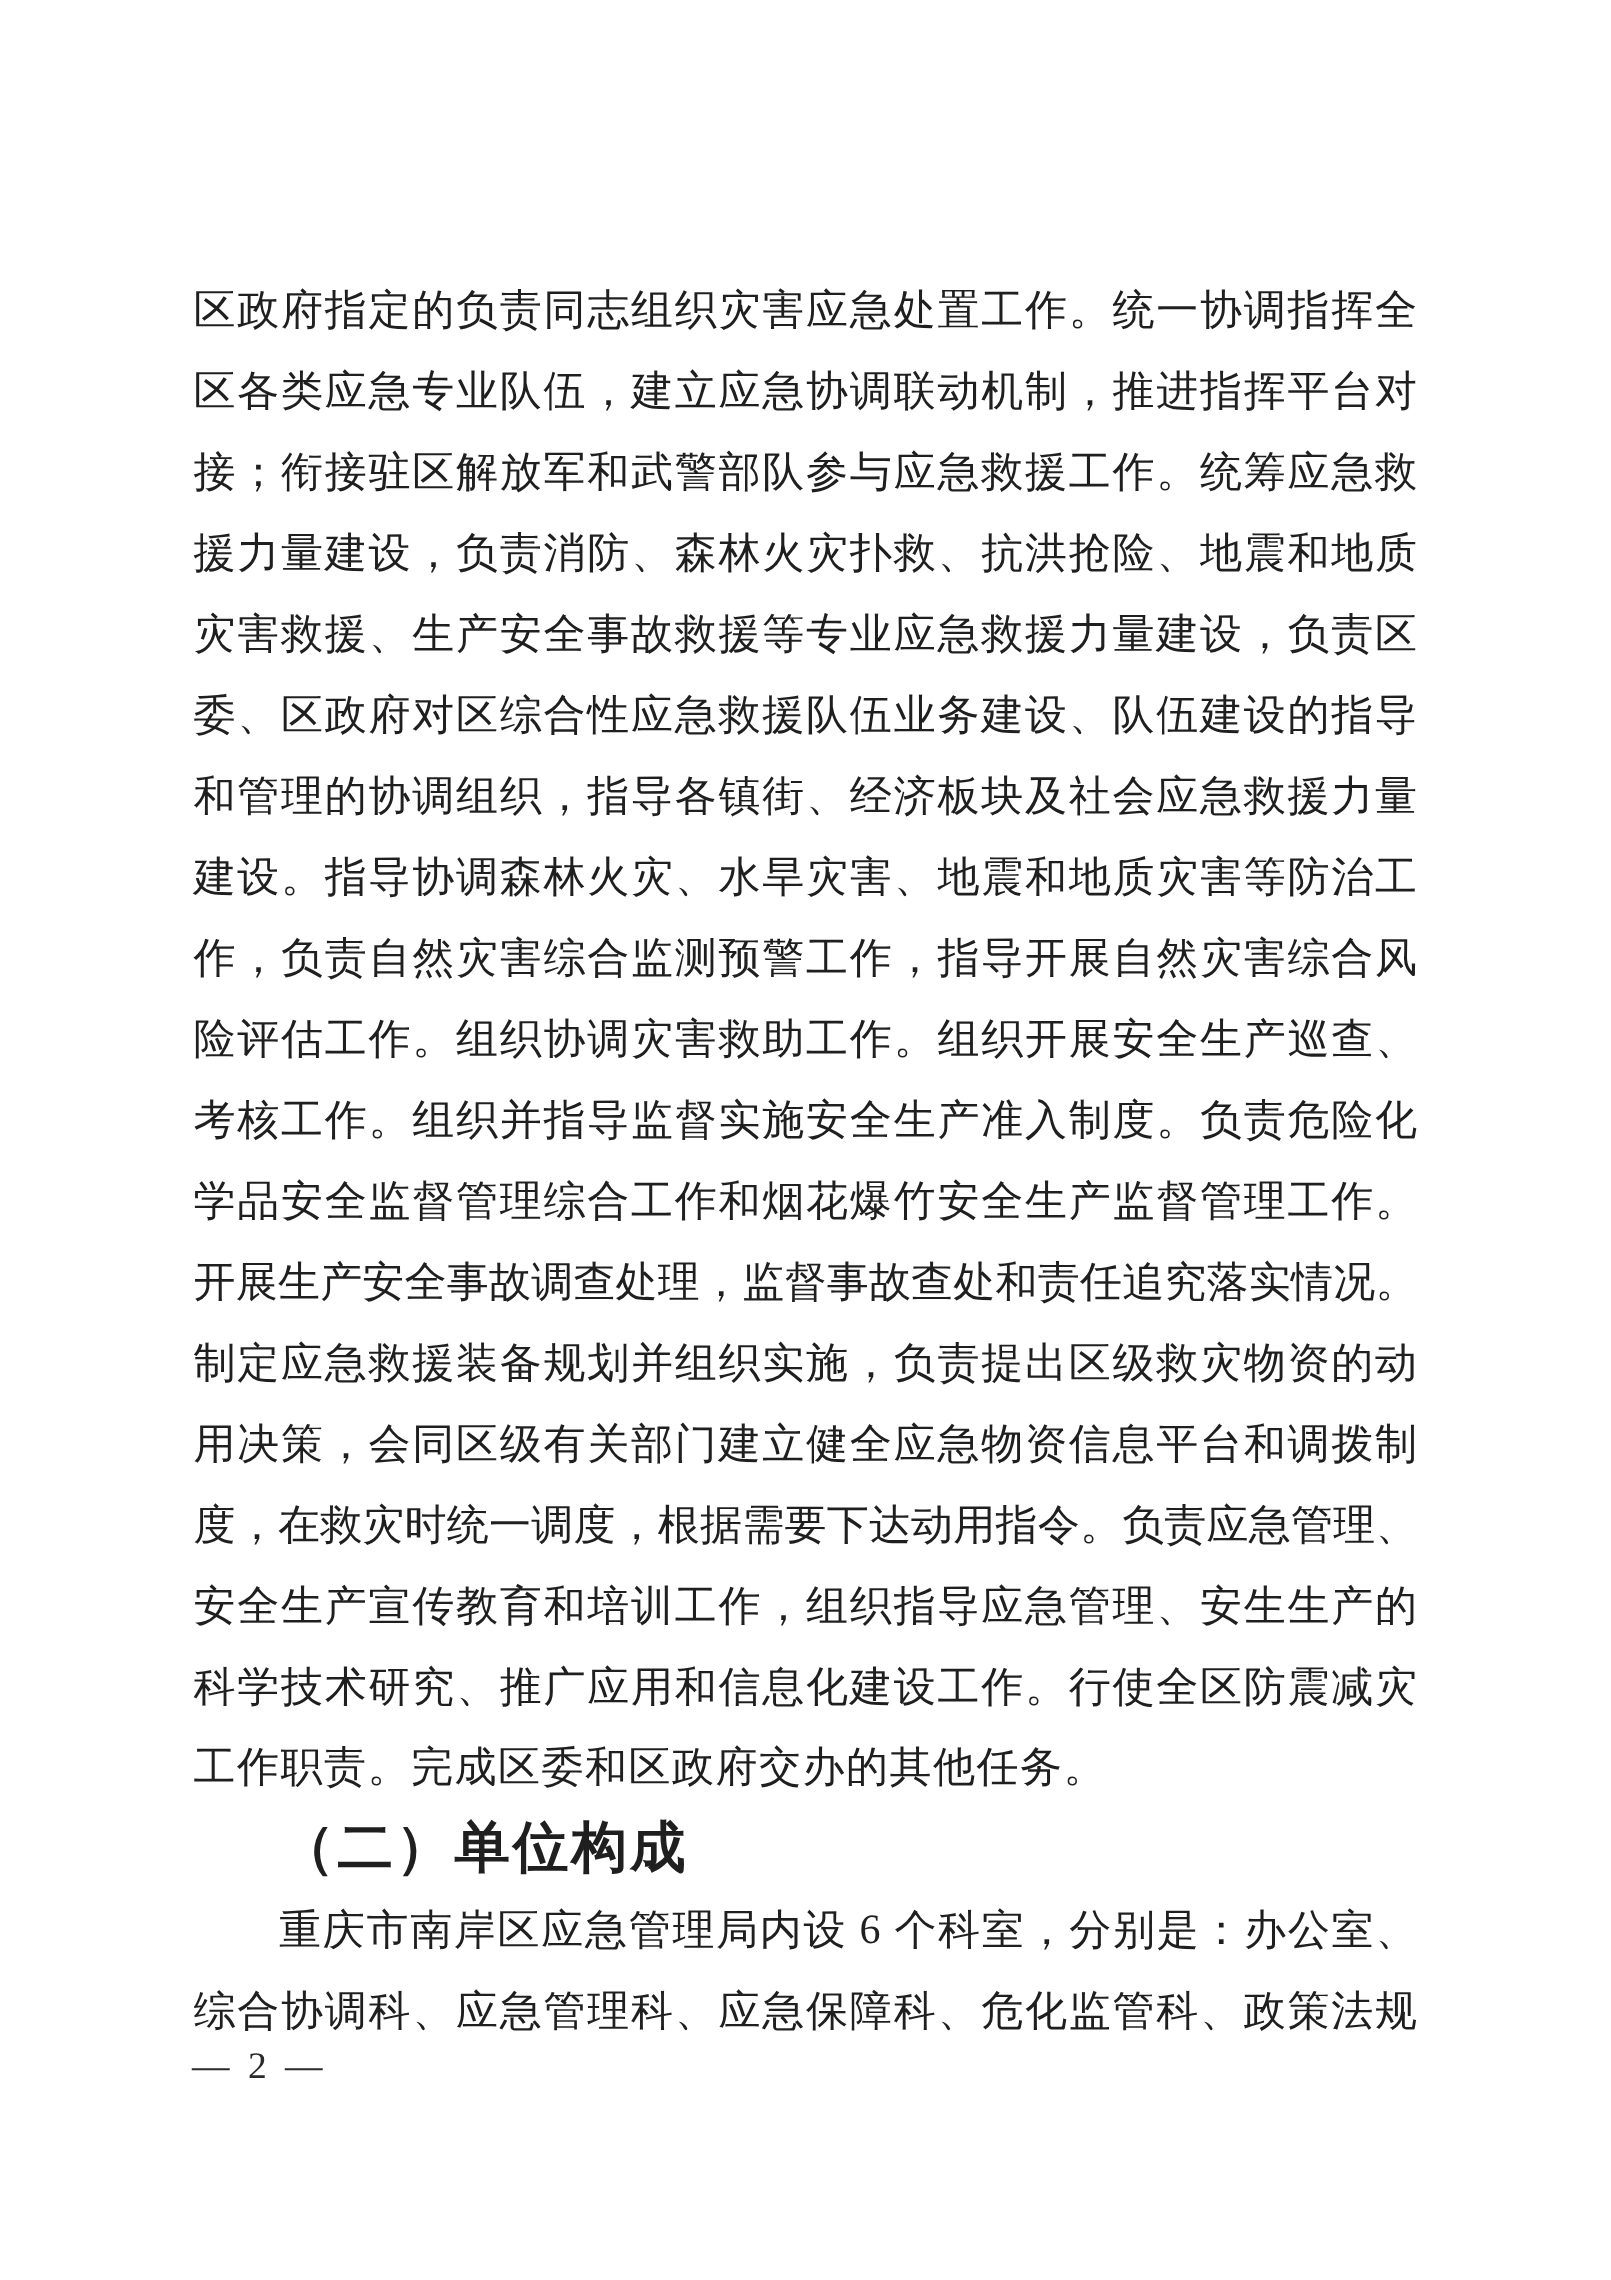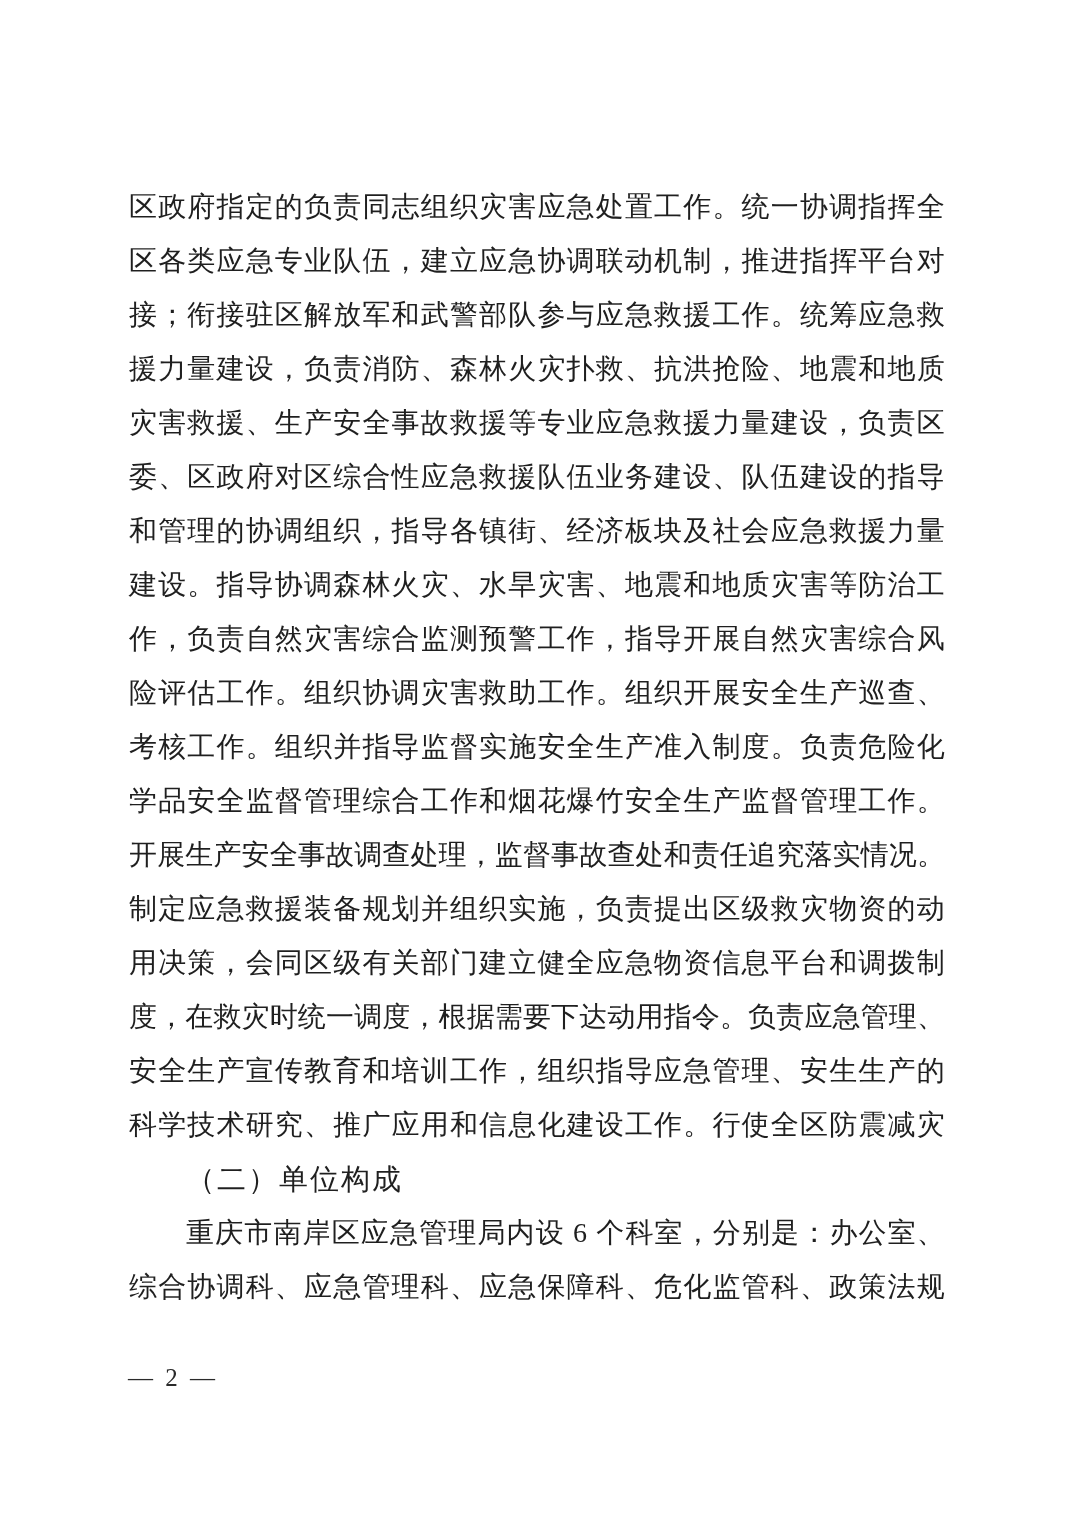--- a/index.html
+++ b/index.html
@@ -35,22 +35,22 @@
   }
   .line.plain {
     display: block;
     line-height: 54px;
     letter-spacing: 1px;
   }
   .heading {
     height: 54px;
     line-height: 54px;
     padding-left: 57px;
-    font-weight: normal;
-    font-size: 29px;
+    font-weight: bold;
+    font-size: 37px;
     letter-spacing: 2px;
   }
   .page-number {
     position: absolute;
     left: 128px;
     top: 1364px;
     font-size: 25px;
     letter-spacing: 3px;
     color: #2a2a2a;
   }
@@ -72,20 +72,21 @@
         <div class="line"><span>作</span><span>，</span><span>负</span><span>责</span><span>自</span><span>然</span><span>灾</span><span>害</span><span>综</span><span>合</span><span>监</span><span>测</span><span>预</span><span>警</span><span>工</span><span>作</span><span>，</span><span>指</span><span>导</span><span>开</span><span>展</span><span>自</span><span>然</span><span>灾</span><span>害</span><span>综</span><span>合</span><span>风</span></div>
         <div class="line"><span>险</span><span>评</span><span>估</span><span>工</span><span>作</span><span>。</span><span>组</span><span>织</span><span>协</span><span>调</span><span>灾</span><span>害</span><span>救</span><span>助</span><span>工</span><span>作</span><span>。</span><span>组</span><span>织</span><span>开</span><span>展</span><span>安</span><span>全</span><span>生</span><span>产</span><span>巡</span><span>查</span><span>、</span></div>
         <div class="line"><span>考</span><span>核</span><span>工</span><span>作</span><span>。</span><span>组</span><span>织</span><span>并</span><span>指</span><span>导</span><span>监</span><span>督</span><span>实</span><span>施</span><span>安</span><span>全</span><span>生</span><span>产</span><span>准</span><span>入</span><span>制</span><span>度</span><span>。</span><span>负</span><span>责</span><span>危</span><span>险</span><span>化</span></div>
         <div class="line"><span>学</span><span>品</span><span>安</span><span>全</span><span>监</span><span>督</span><span>管</span><span>理</span><span>综</span><span>合</span><span>工</span><span>作</span><span>和</span><span>烟</span><span>花</span><span>爆</span><span>竹</span><span>安</span><span>全</span><span>生</span><span>产</span><span>监</span><span>督</span><span>管</span><span>理</span><span>工</span><span>作</span><span>。</span></div>
         <div class="line"><span>开</span><span>展</span><span>生</span><span>产</span><span>安</span><span>全</span><span>事</span><span>故</span><span>调</span><span>查</span><span>处</span><span>理</span><span>，</span><span>监</span><span>督</span><span>事</span><span>故</span><span>查</span><span>处</span><span>和</span><span>责</span><span>任</span><span>追</span><span>究</span><span>落</span><span>实</span><span>情</span><span>况</span><span>。</span></div>
         <div class="line"><span>制</span><span>定</span><span>应</span><span>急</span><span>救</span><span>援</span><span>装</span><span>备</span><span>规</span><span>划</span><span>并</span><span>组</span><span>织</span><span>实</span><span>施</span><span>，</span><span>负</span><span>责</span><span>提</span><span>出</span><span>区</span><span>级</span><span>救</span><span>灾</span><span>物</span><span>资</span><span>的</span><span>动</span></div>
         <div class="line"><span>用</span><span>决</span><span>策</span><span>，</span><span>会</span><span>同</span><span>区</span><span>级</span><span>有</span><span>关</span><span>部</span><span>门</span><span>建</span><span>立</span><span>健</span><span>全</span><span>应</span><span>急</span><span>物</span><span>资</span><span>信</span><span>息</span><span>平</span><span>台</span><span>和</span><span>调</span><span>拨</span><span>制</span></div>
         <div class="line"><span>度</span><span>，</span><span>在</span><span>救</span><span>灾</span><span>时</span><span>统</span><span>一</span><span>调</span><span>度</span><span>，</span><span>根</span><span>据</span><span>需</span><span>要</span><span>下</span><span>达</span><span>动</span><span>用</span><span>指</span><span>令</span><span>。</span><span>负</span><span>责</span><span>应</span><span>急</span><span>管</span><span>理</span><span>、</span></div>
         <div class="line"><span>安</span><span>全</span><span>生</span><span>产</span><span>宣</span><span>传</span><span>教</span><span>育</span><span>和</span><span>培</span><span>训</span><span>工</span><span>作</span><span>，</span><span>组</span><span>织</span><span>指</span><span>导</span><span>应</span><span>急</span><span>管</span><span>理</span><span>、</span><span>安</span><span>生</span><span>生</span><span>产</span><span>的</span></div>
         <div class="line"><span>科</span><span>学</span><span>技</span><span>术</span><span>研</span><span>究</span><span>、</span><span>推</span><span>广</span><span>应</span><span>用</span><span>和</span><span>信</span><span>息</span><span>化</span><span>建</span><span>设</span><span>工</span><span>作</span><span>。</span><span>行</span><span>使</span><span>全</span><span>区</span><span>防</span><span>震</span><span>减</span><span>灾</span></div>
+        <div class="line plain">工作职责。完成区委和区政府交办的其他任务。</div>
       </div>
     <div class="heading">（二）单位构成</div>
     <div>
         <div class="line indent"><span>重</span><span>庆</span><span>市</span><span>南</span><span>岸</span><span>区</span><span>应</span><span>急</span><span>管</span><span>理</span><span>局</span><span>内</span><span>设</span><span> </span><span>6</span><span> </span><span>个</span><span>科</span><span>室</span><span>，</span><span>分</span><span>别</span><span>是</span><span>：</span><span>办</span><span>公</span><span>室</span><span>、</span></div>
         <div class="line"><span>综</span><span>合</span><span>协</span><span>调</span><span>科</span><span>、</span><span>应</span><span>急</span><span>管</span><span>理</span><span>科</span><span>、</span><span>应</span><span>急</span><span>保</span><span>障</span><span>科</span><span>、</span><span>危</span><span>化</span><span>监</span><span>管</span><span>科</span><span>、</span><span>政</span><span>策</span><span>法</span><span>规</span></div>
       </div>
   </div>
   <div class="page-number">— 2 —</div>
 </div>
 

